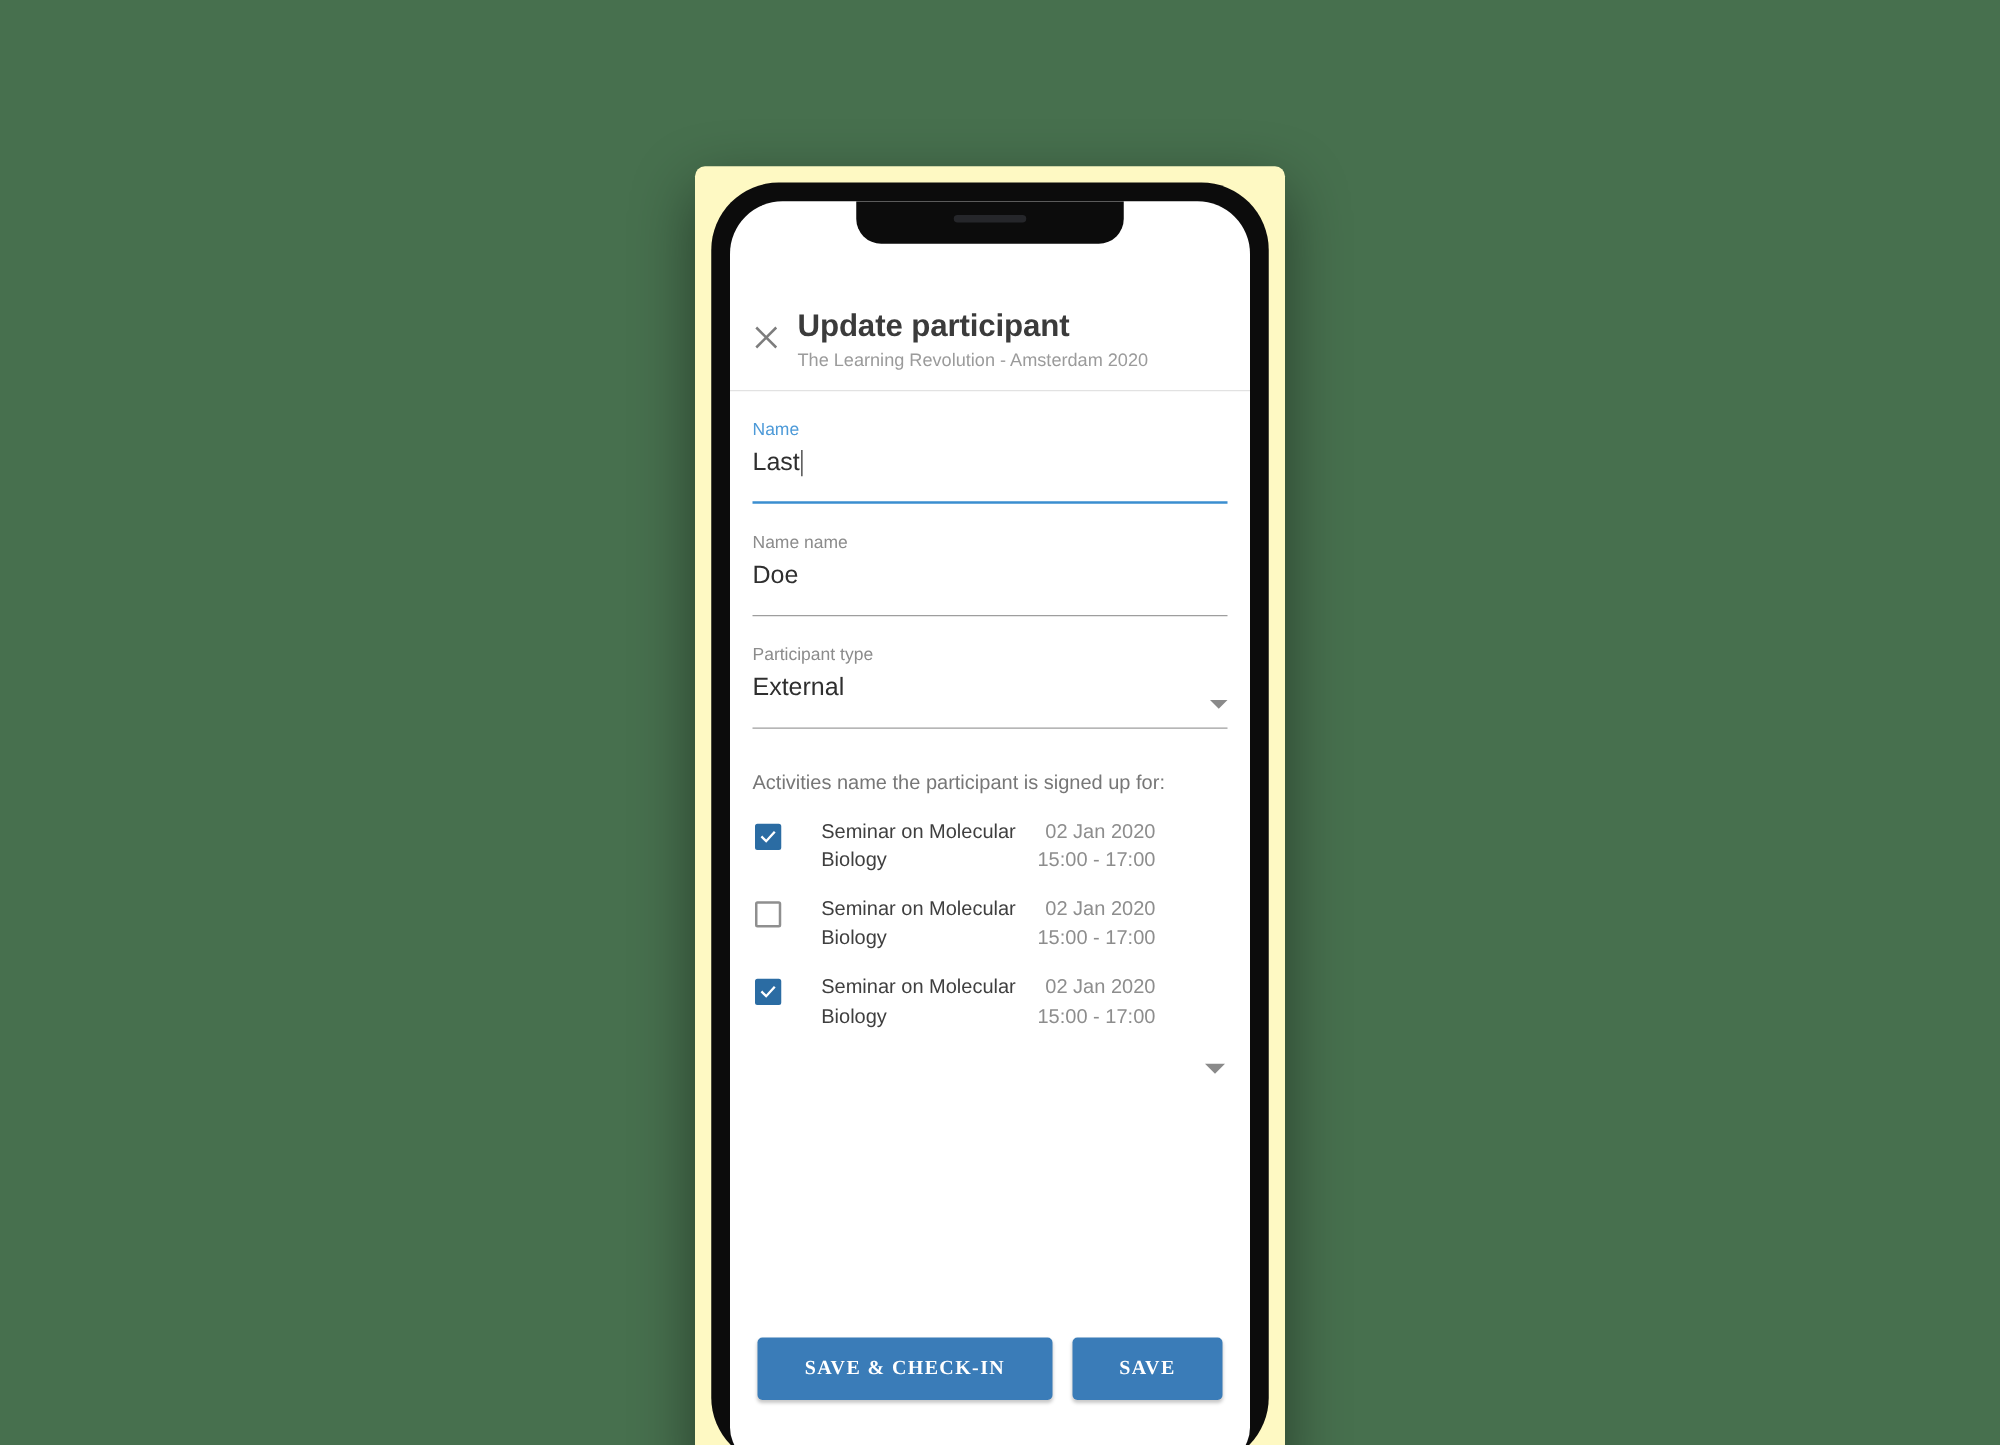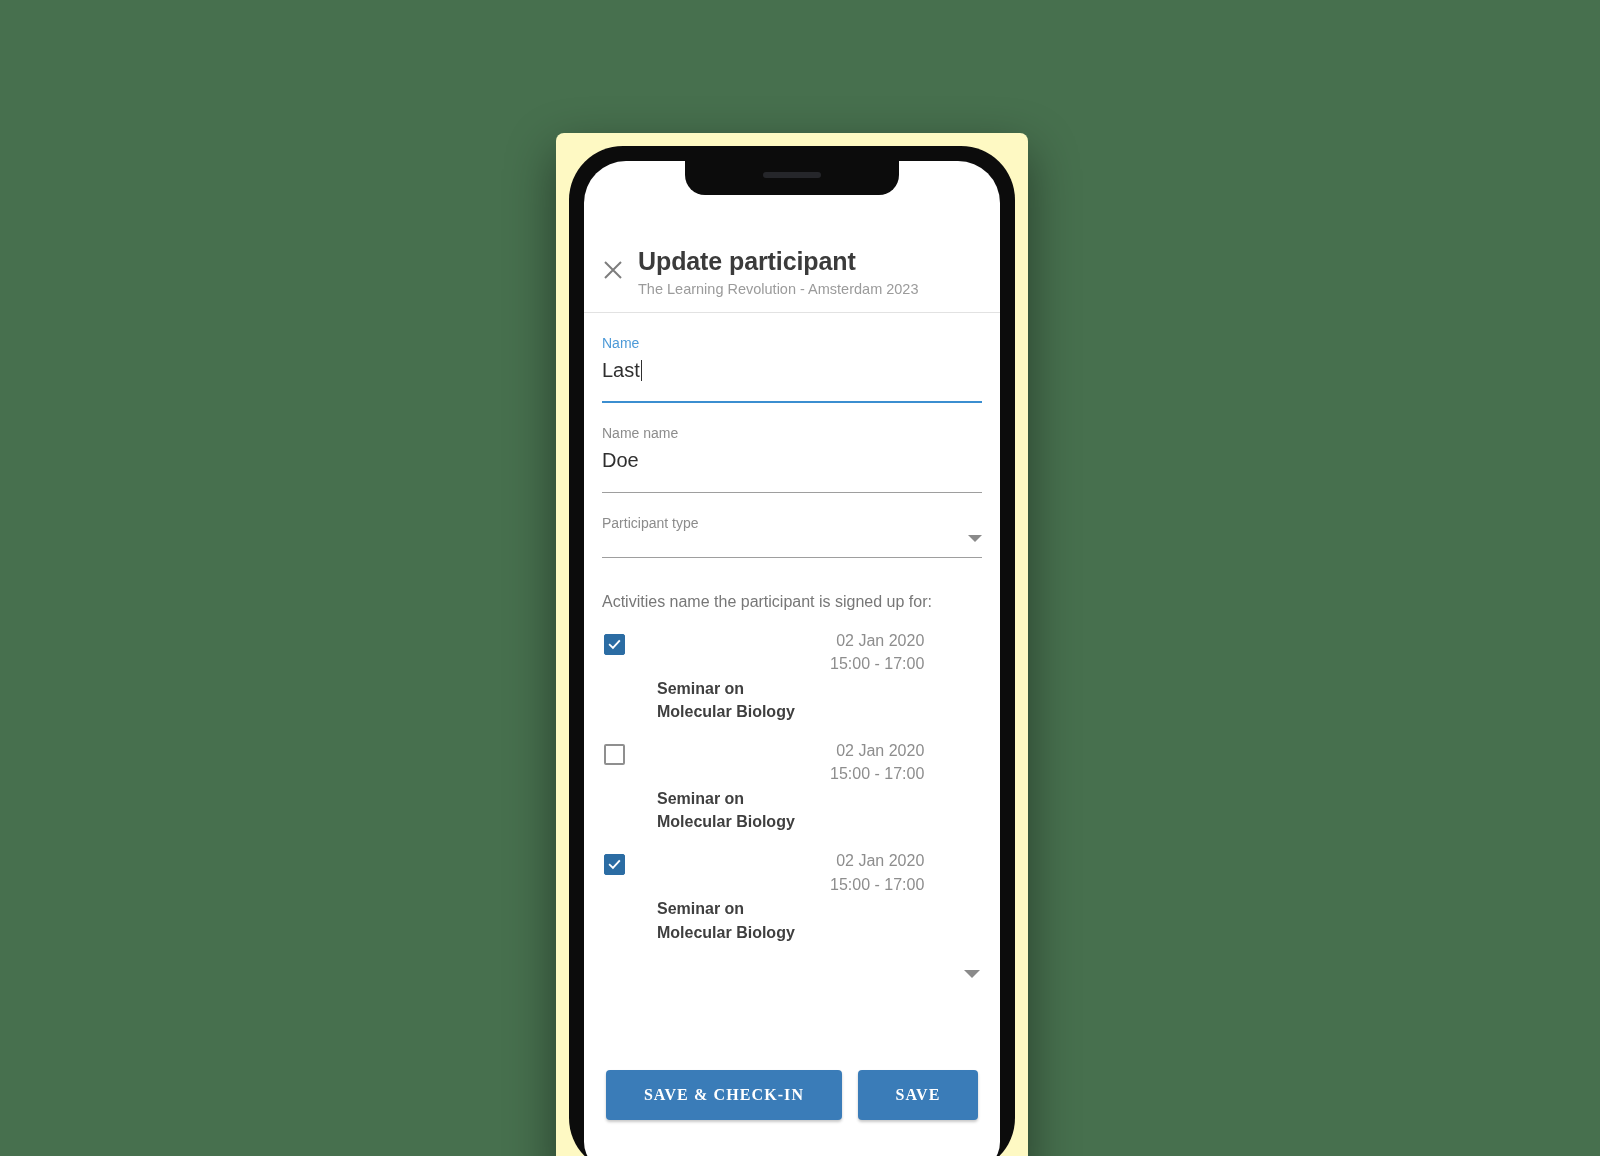--- a/index.html
+++ b/index.html
@@ -232,25 +232,24 @@
     background: #ffffff;
     border: 2px solid #8f8f8f;
   }
   .activity-checkbox svg { display: block; }
 
   .activity-title {
     flex: 1 1 auto;
     padding-left: 32px;
     padding-right: 10px;
     font-size: 16px;
-    font-weight: bold;
+    font-weight: normal;
     color: #3f3f3f;
     line-height: 1.45;
     max-width: 205px;
-    margin-top: 48px;
   }
 
   .activity-when {
     flex: 0 0 auto;
     text-align: right;
     font-size: 16px;
     color: #8d8d8d;
     line-height: 1.45;
     white-space: nowrap;
   }
@@ -313,21 +312,21 @@
       <div id="app-content">
 
         <div id="dialog-header">
           <div id="close-icon">
             <svg width="24" height="24" viewBox="0 0 24 24" aria-hidden="true">
               <path d="M4 4 L20 20 M20 4 L4 20" stroke="#7d7d7d" stroke-width="2" fill="none"></path>
             </svg>
           </div>
           <div id="header-text">
             <div id="dialog-title">Update participant</div>
-            <div id="dialog-subtitle">The Learning Revolution - Amsterdam 2023</div>
+            <div id="dialog-subtitle">The Learning Revolution - Amsterdam 2020</div>
           </div>
         </div>
 
         <div class="form-field" id="field-name">
           <div class="field-label">Name</div>
           <div class="field-value">
             <span>Last</span>
             <span class="text-caret"></span>
           </div>
           <div class="field-underline"></div>
@@ -336,20 +335,23 @@
         <div class="form-field" id="field-last-name">
           <div class="field-label">Name name</div>
           <div class="field-value">
             <span>Doe</span>
           </div>
           <div class="field-underline"></div>
         </div>
 
         <div class="form-field" id="field-participant-type">
           <div class="field-label">Participant type</div>
+          <div class="field-value">
+            <span>External</span>
+          </div>
           <div class="select-arrow"></div>
           <div class="field-underline"></div>
         </div>
 
         <div id="activities-section">
           <div id="activities-label">Activities name the participant is signed up for:</div>
 
           <div class="activity-row">
             <div class="activity-checkbox checked">
               <svg width="15" height="15" viewBox="0 0 24 24" aria-hidden="true">

